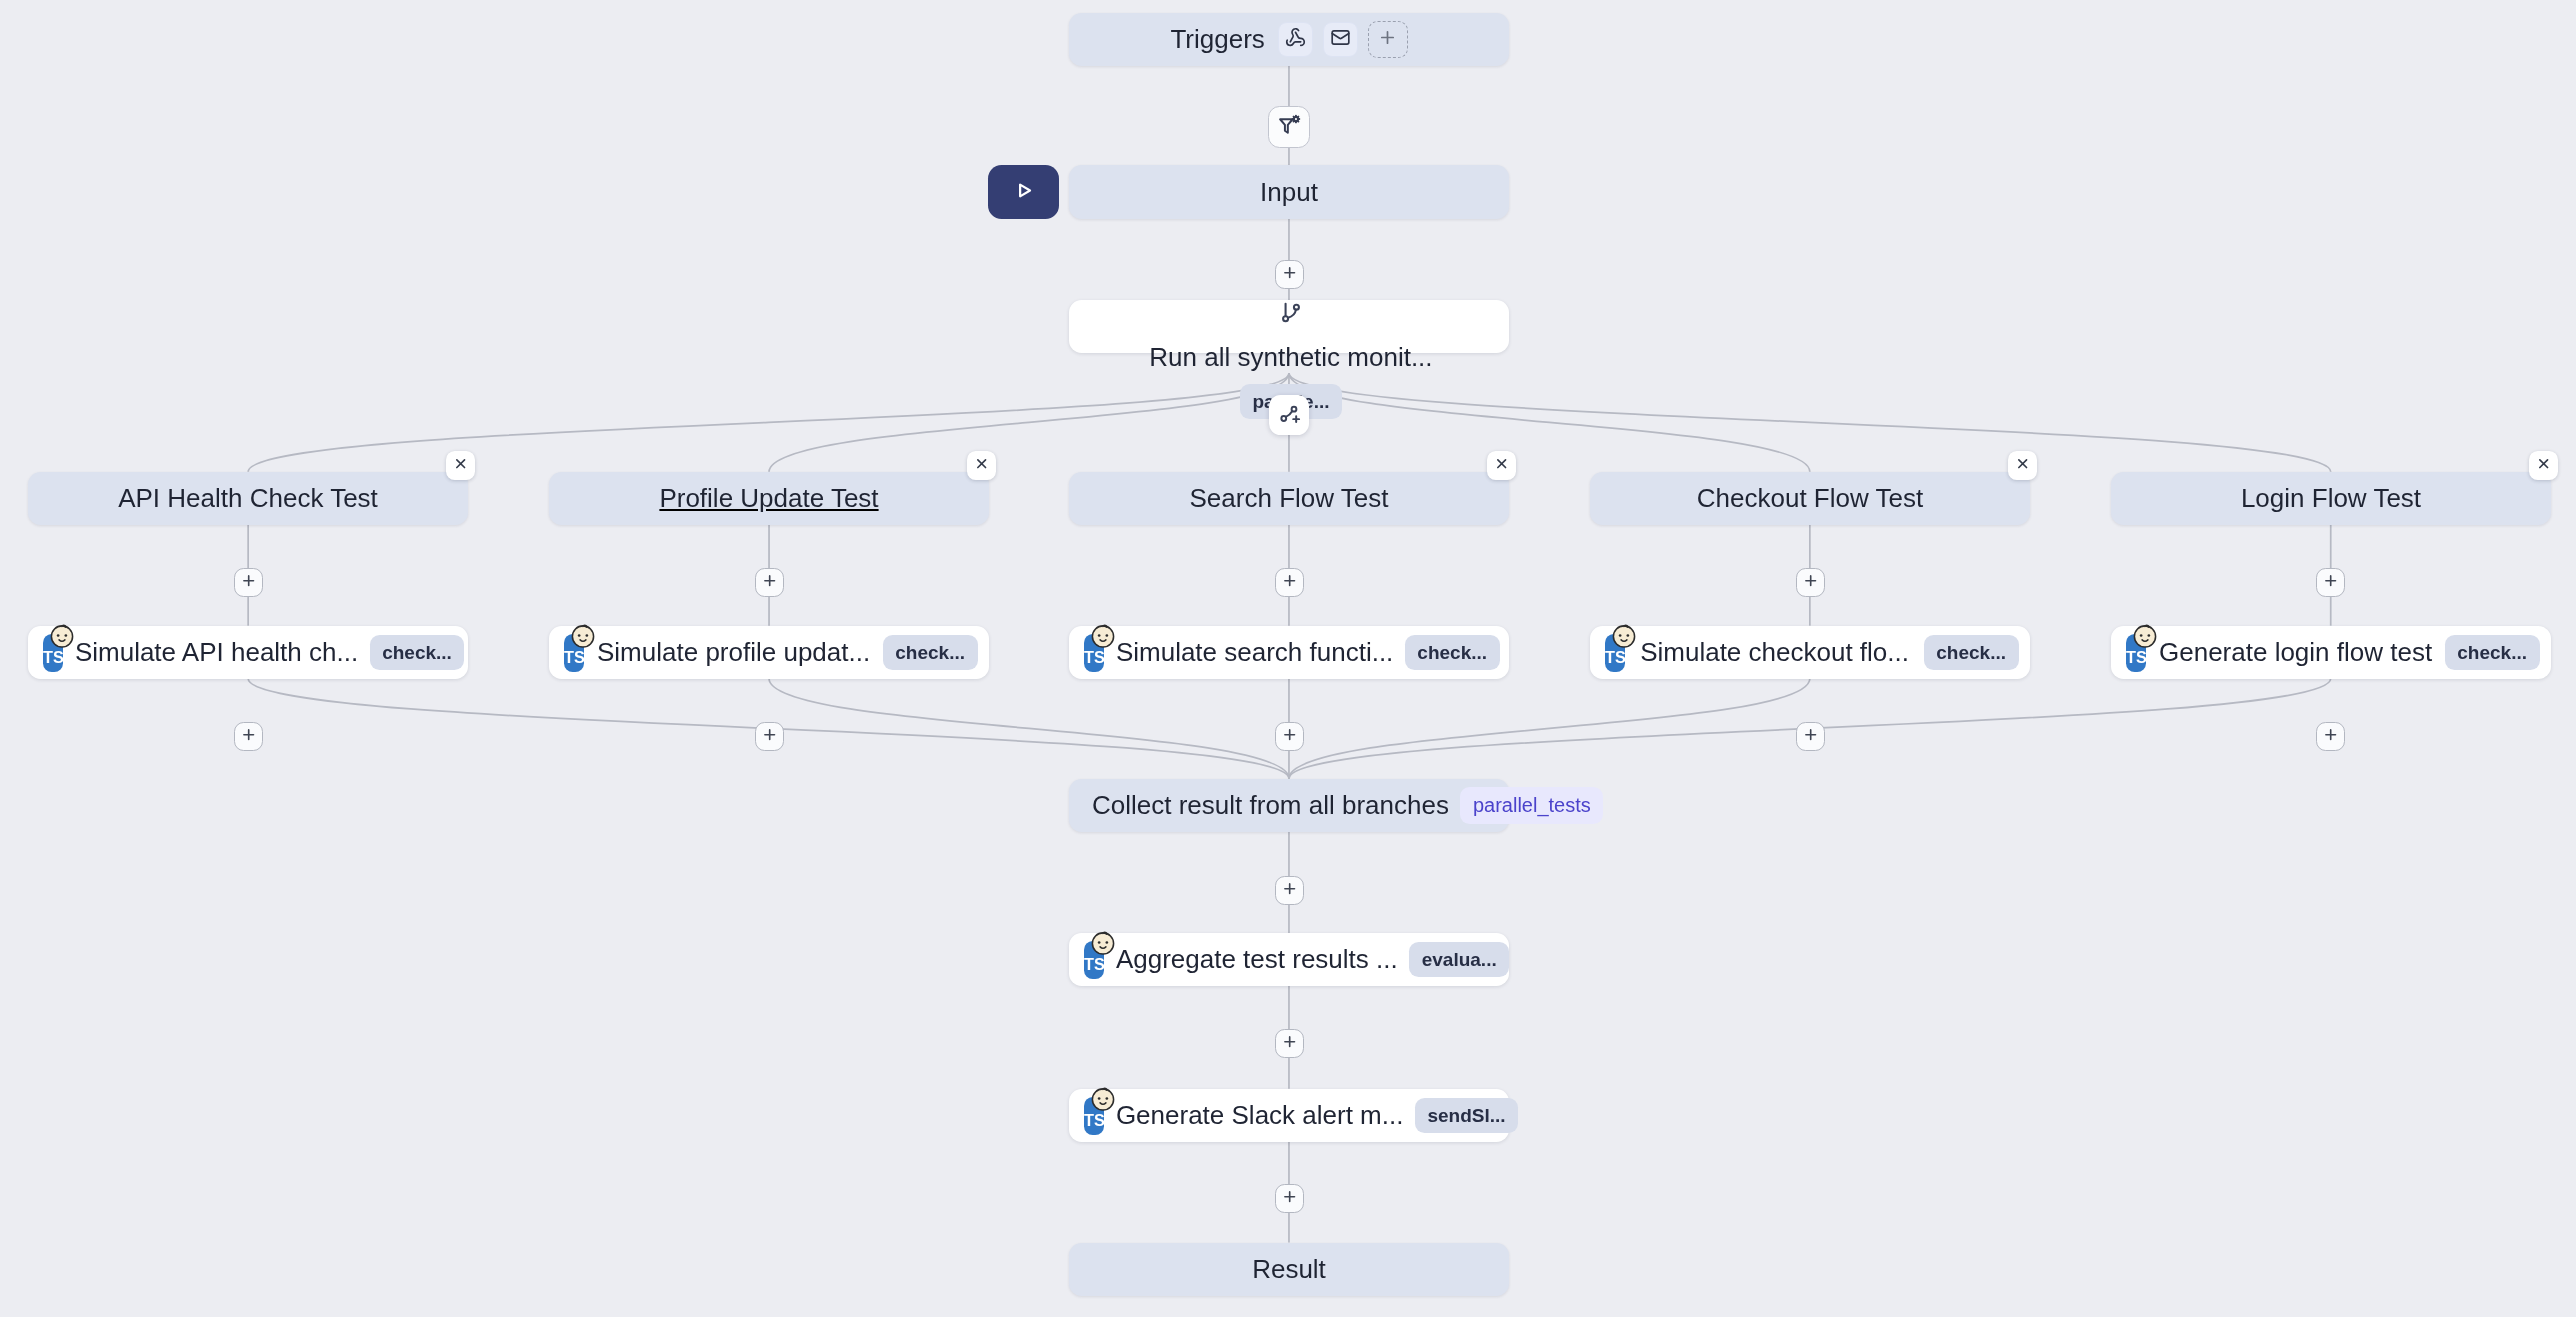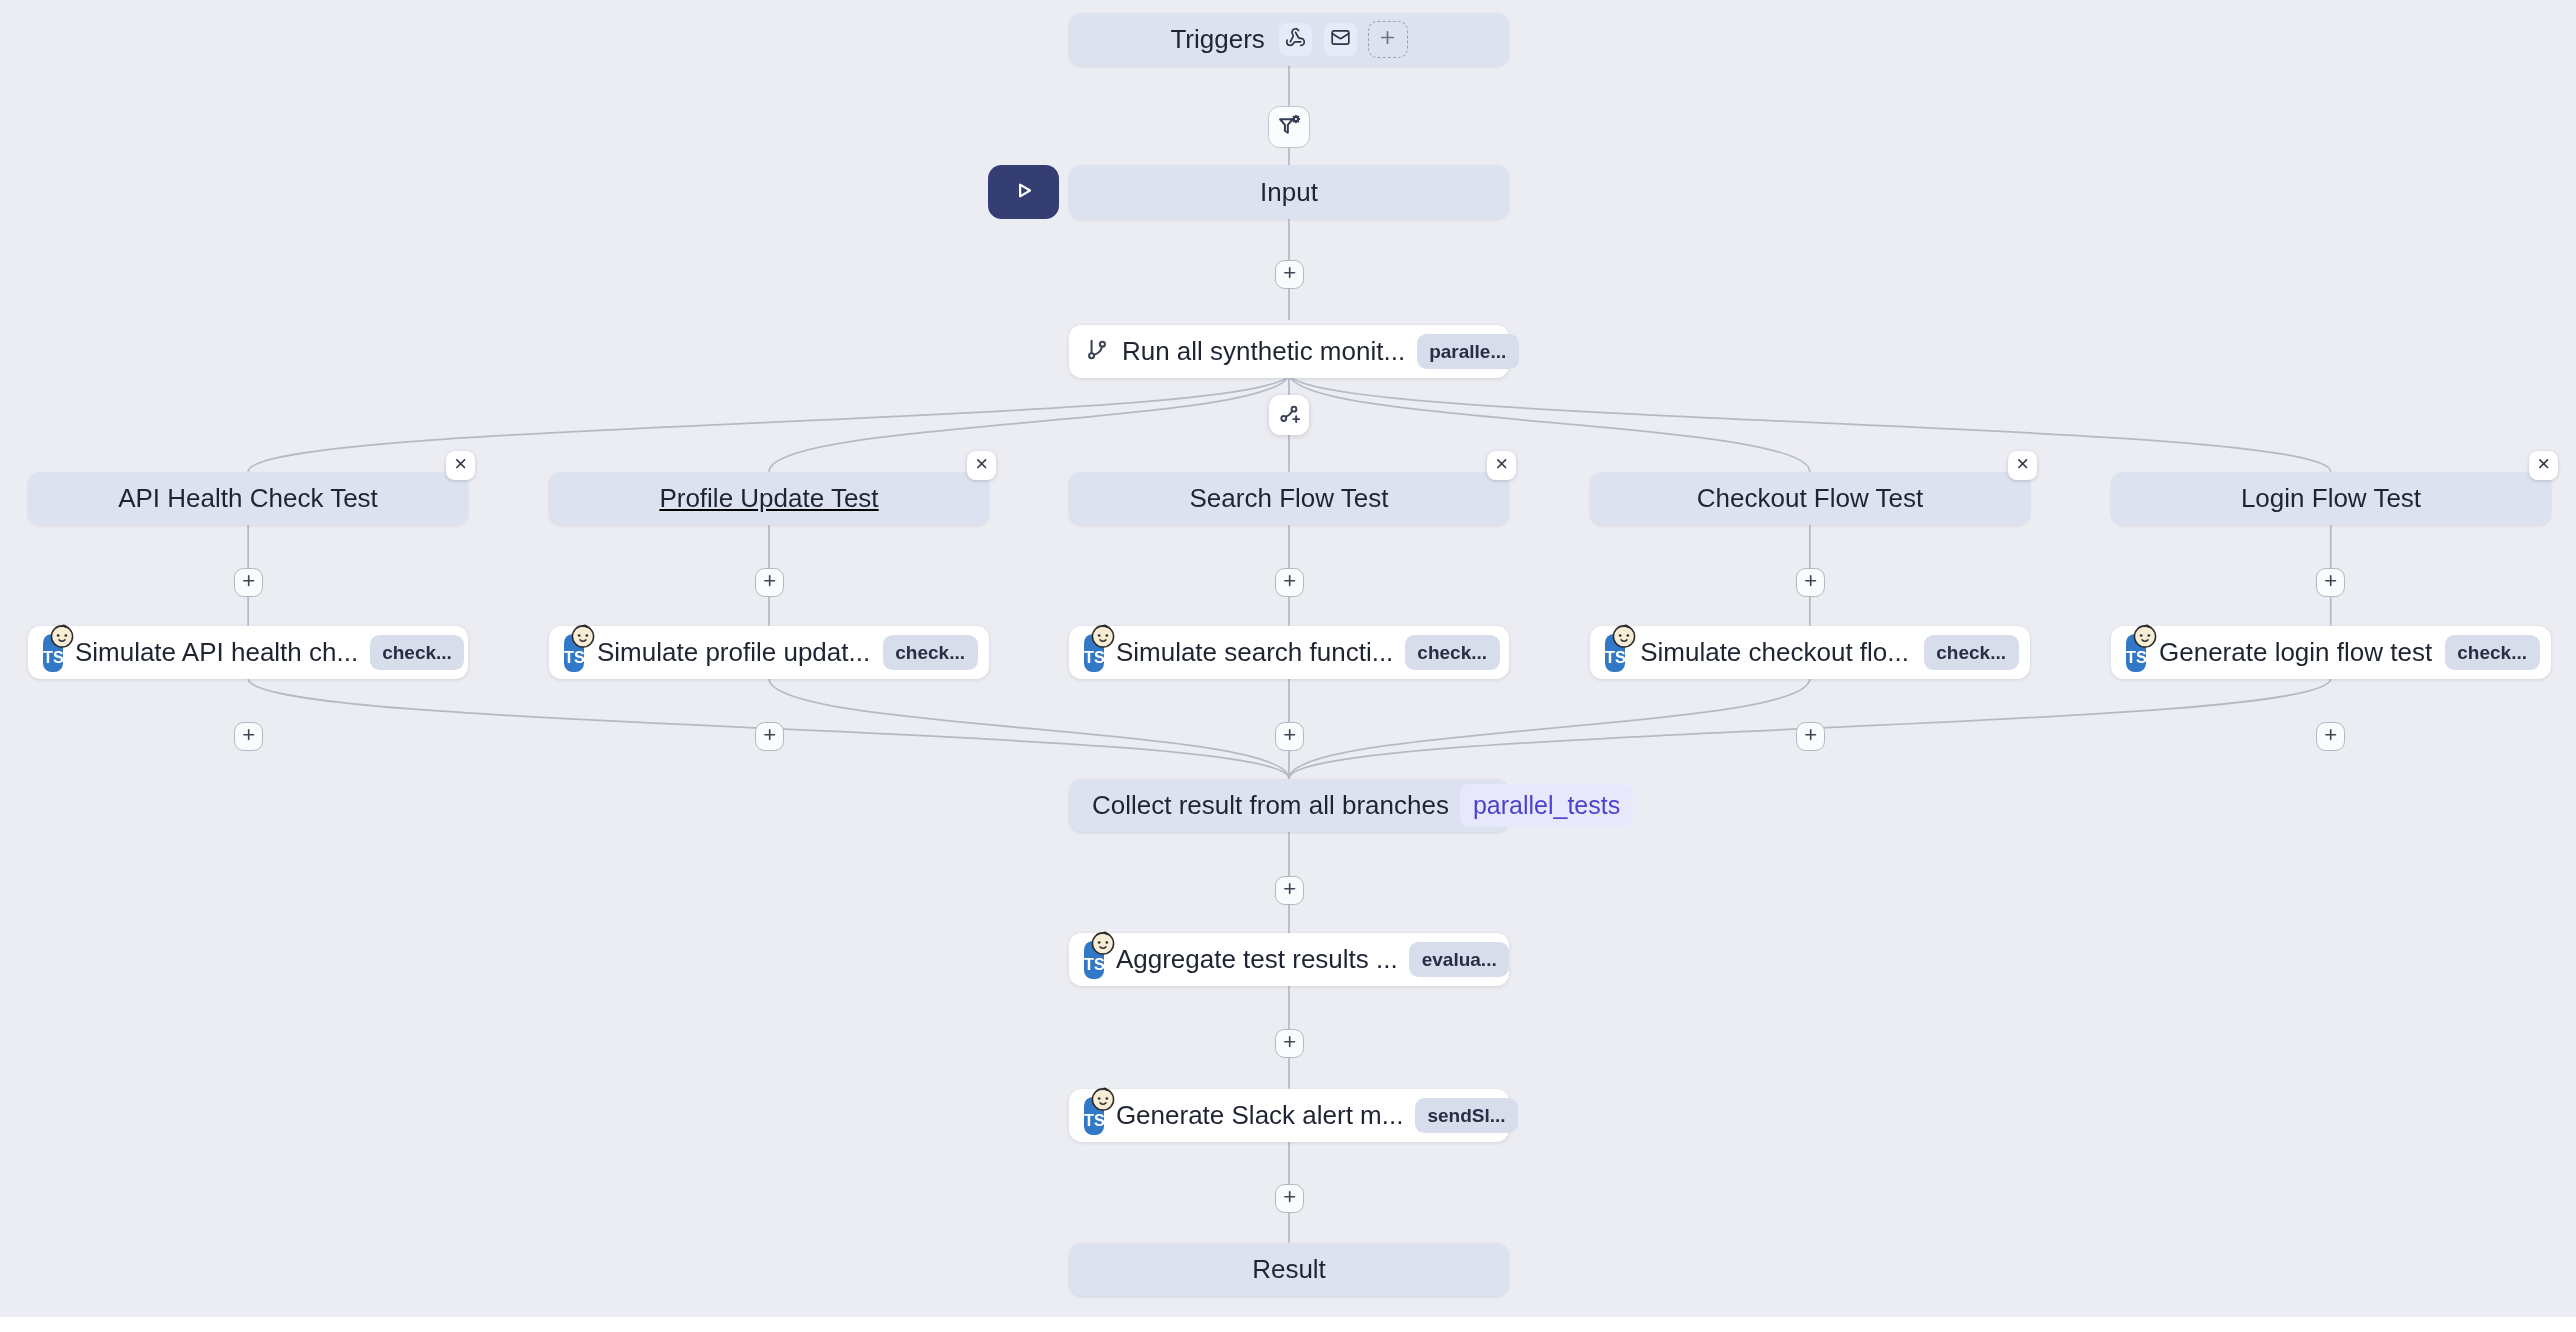--- a/index.html
+++ b/index.html
@@ -21,21 +21,21 @@
   .white{background:#ffffff;box-shadow:0 1px 3.8px rgba(25,33,61,.12);}
   .center-label{justify-content:center;}
   .node .lbl{font-size:26px;font-weight:500;color:#1f2433;white-space:nowrap;}
 
   .step{padding:0 11.5px 0 15.4px;gap:11.5px;}
   .step .lbl{flex:1;text-align:center;}
   .badge{
     background:#d7ddeb;color:#272e45;font-weight:700;font-size:19px;
     padding:6.7px 12.5px;border-radius:9.6px;white-space:nowrap;
   }
-  .badge.ref{background:#e8e8fd;color:#4b43cb;font-weight:500;font-size:25px;}
+  .badge.ref{background:#e8e8fd;color:#4b43cb;font-weight:500;font-size:20px;}
 
   .plus-btn{
     position:absolute;width:29px;height:29px;border-radius:9.6px;
     background:#fafbfd;border:1.5px solid #b3b7c1;box-sizing:border-box;
     display:flex;align-items:center;justify-content:center;color:#3f4553;
     padding:0;cursor:pointer;
   }
   .icon-node{
     position:absolute;background:#fbfcfd;border:1.5px solid #c2c5cf;border-radius:11.5px;
     box-sizing:border-box;display:flex;align-items:center;justify-content:center;color:#353c52;
@@ -160,21 +160,21 @@
   </div>
 
   <button class="plus-btn" style="left:1275px;top:260px;">
     <span>
       <svg width="15.4" height="15.4" viewBox="0 0 16 16" fill="none" stroke="currentColor" stroke-width="1.7" stroke-linecap="round">
           <path d="M8 3v10M3 8h10"></path>
         </svg>
     </span>
   </button>
 
-  <div class="node white step" style="left:1069px;top:325px;width:440px;">
+  <div class="node white step" style="left:1069px;top:300px;width:440px;flex-direction:column;">
     <span style="flex:0 0 auto;color:#3b4258;">
       <svg width="26" height="26" viewBox="0 0 24 24" fill="none" stroke="currentColor" stroke-width="1.9" stroke-linecap="round">
         <path d="M7 3.5v11"></path>
         <circle cx="7" cy="17.3" r="2.3"></circle>
         <circle cx="17" cy="6.6" r="2.3"></circle>
         <path d="M9.3 16.3C13.5 15.3 16 12.3 16.6 8.9"></path>
       </svg>
     </span>
     <span class="lbl">Run all synthetic monit...</span>
     <span class="badge">paralle...</span>

